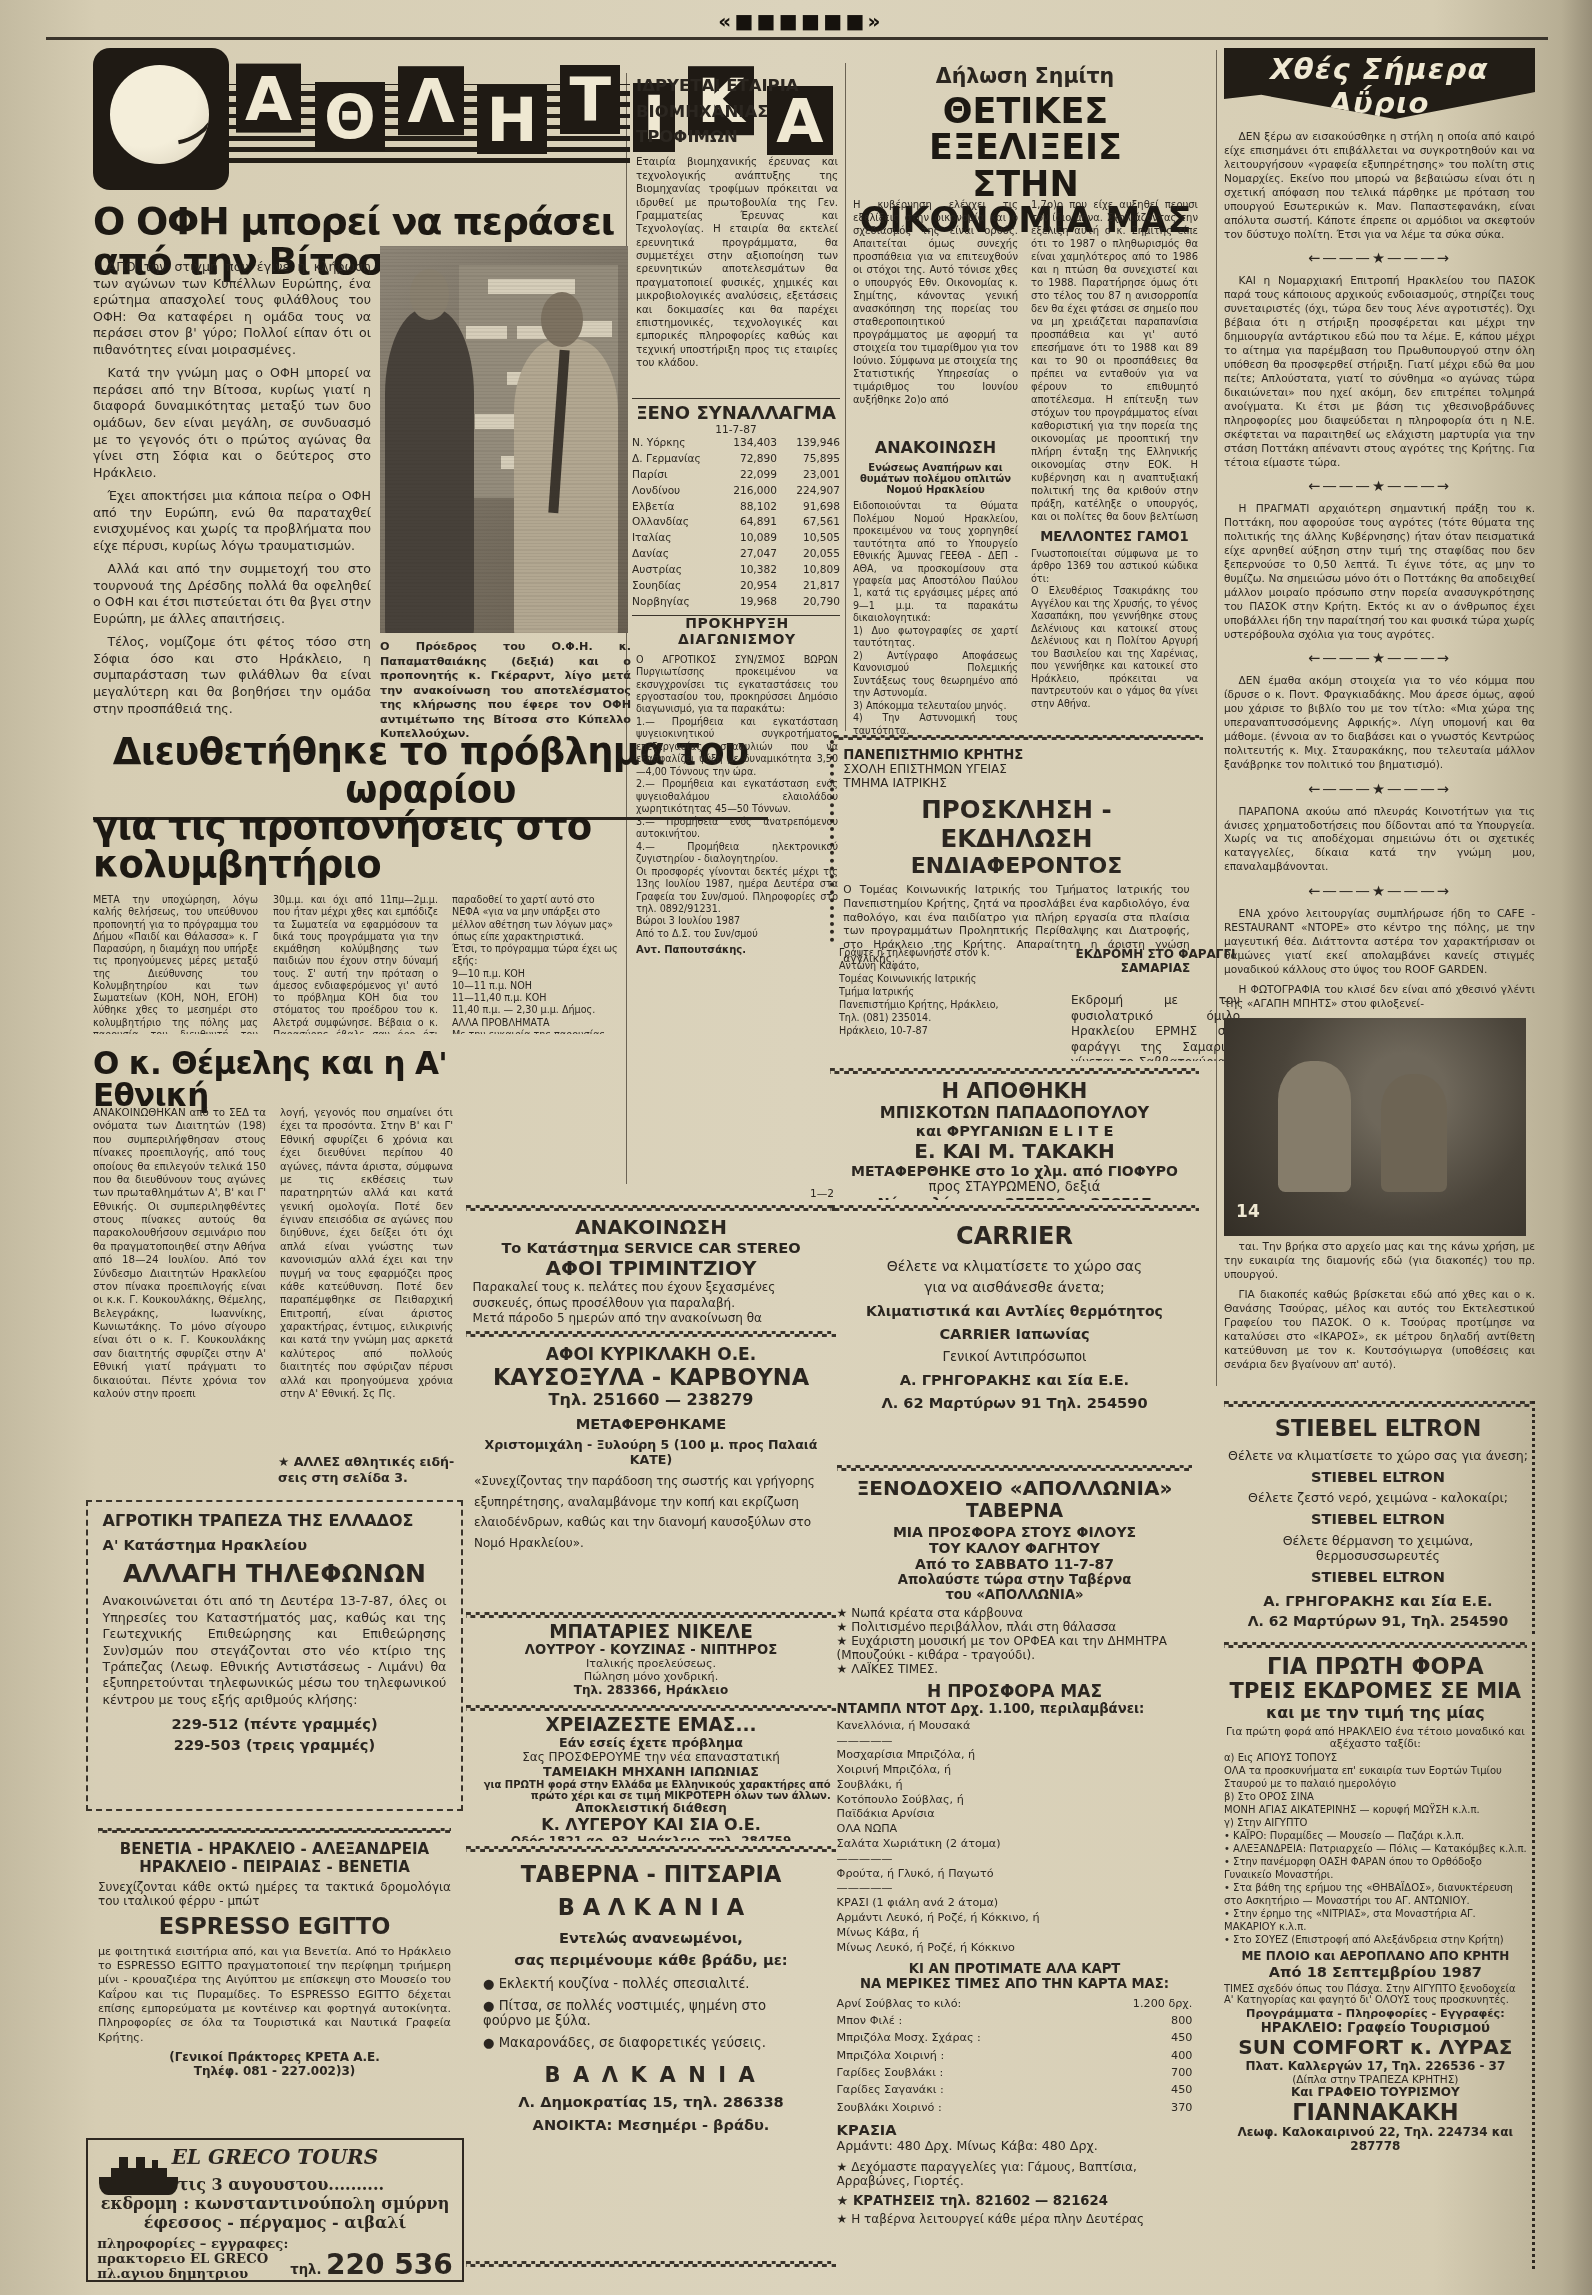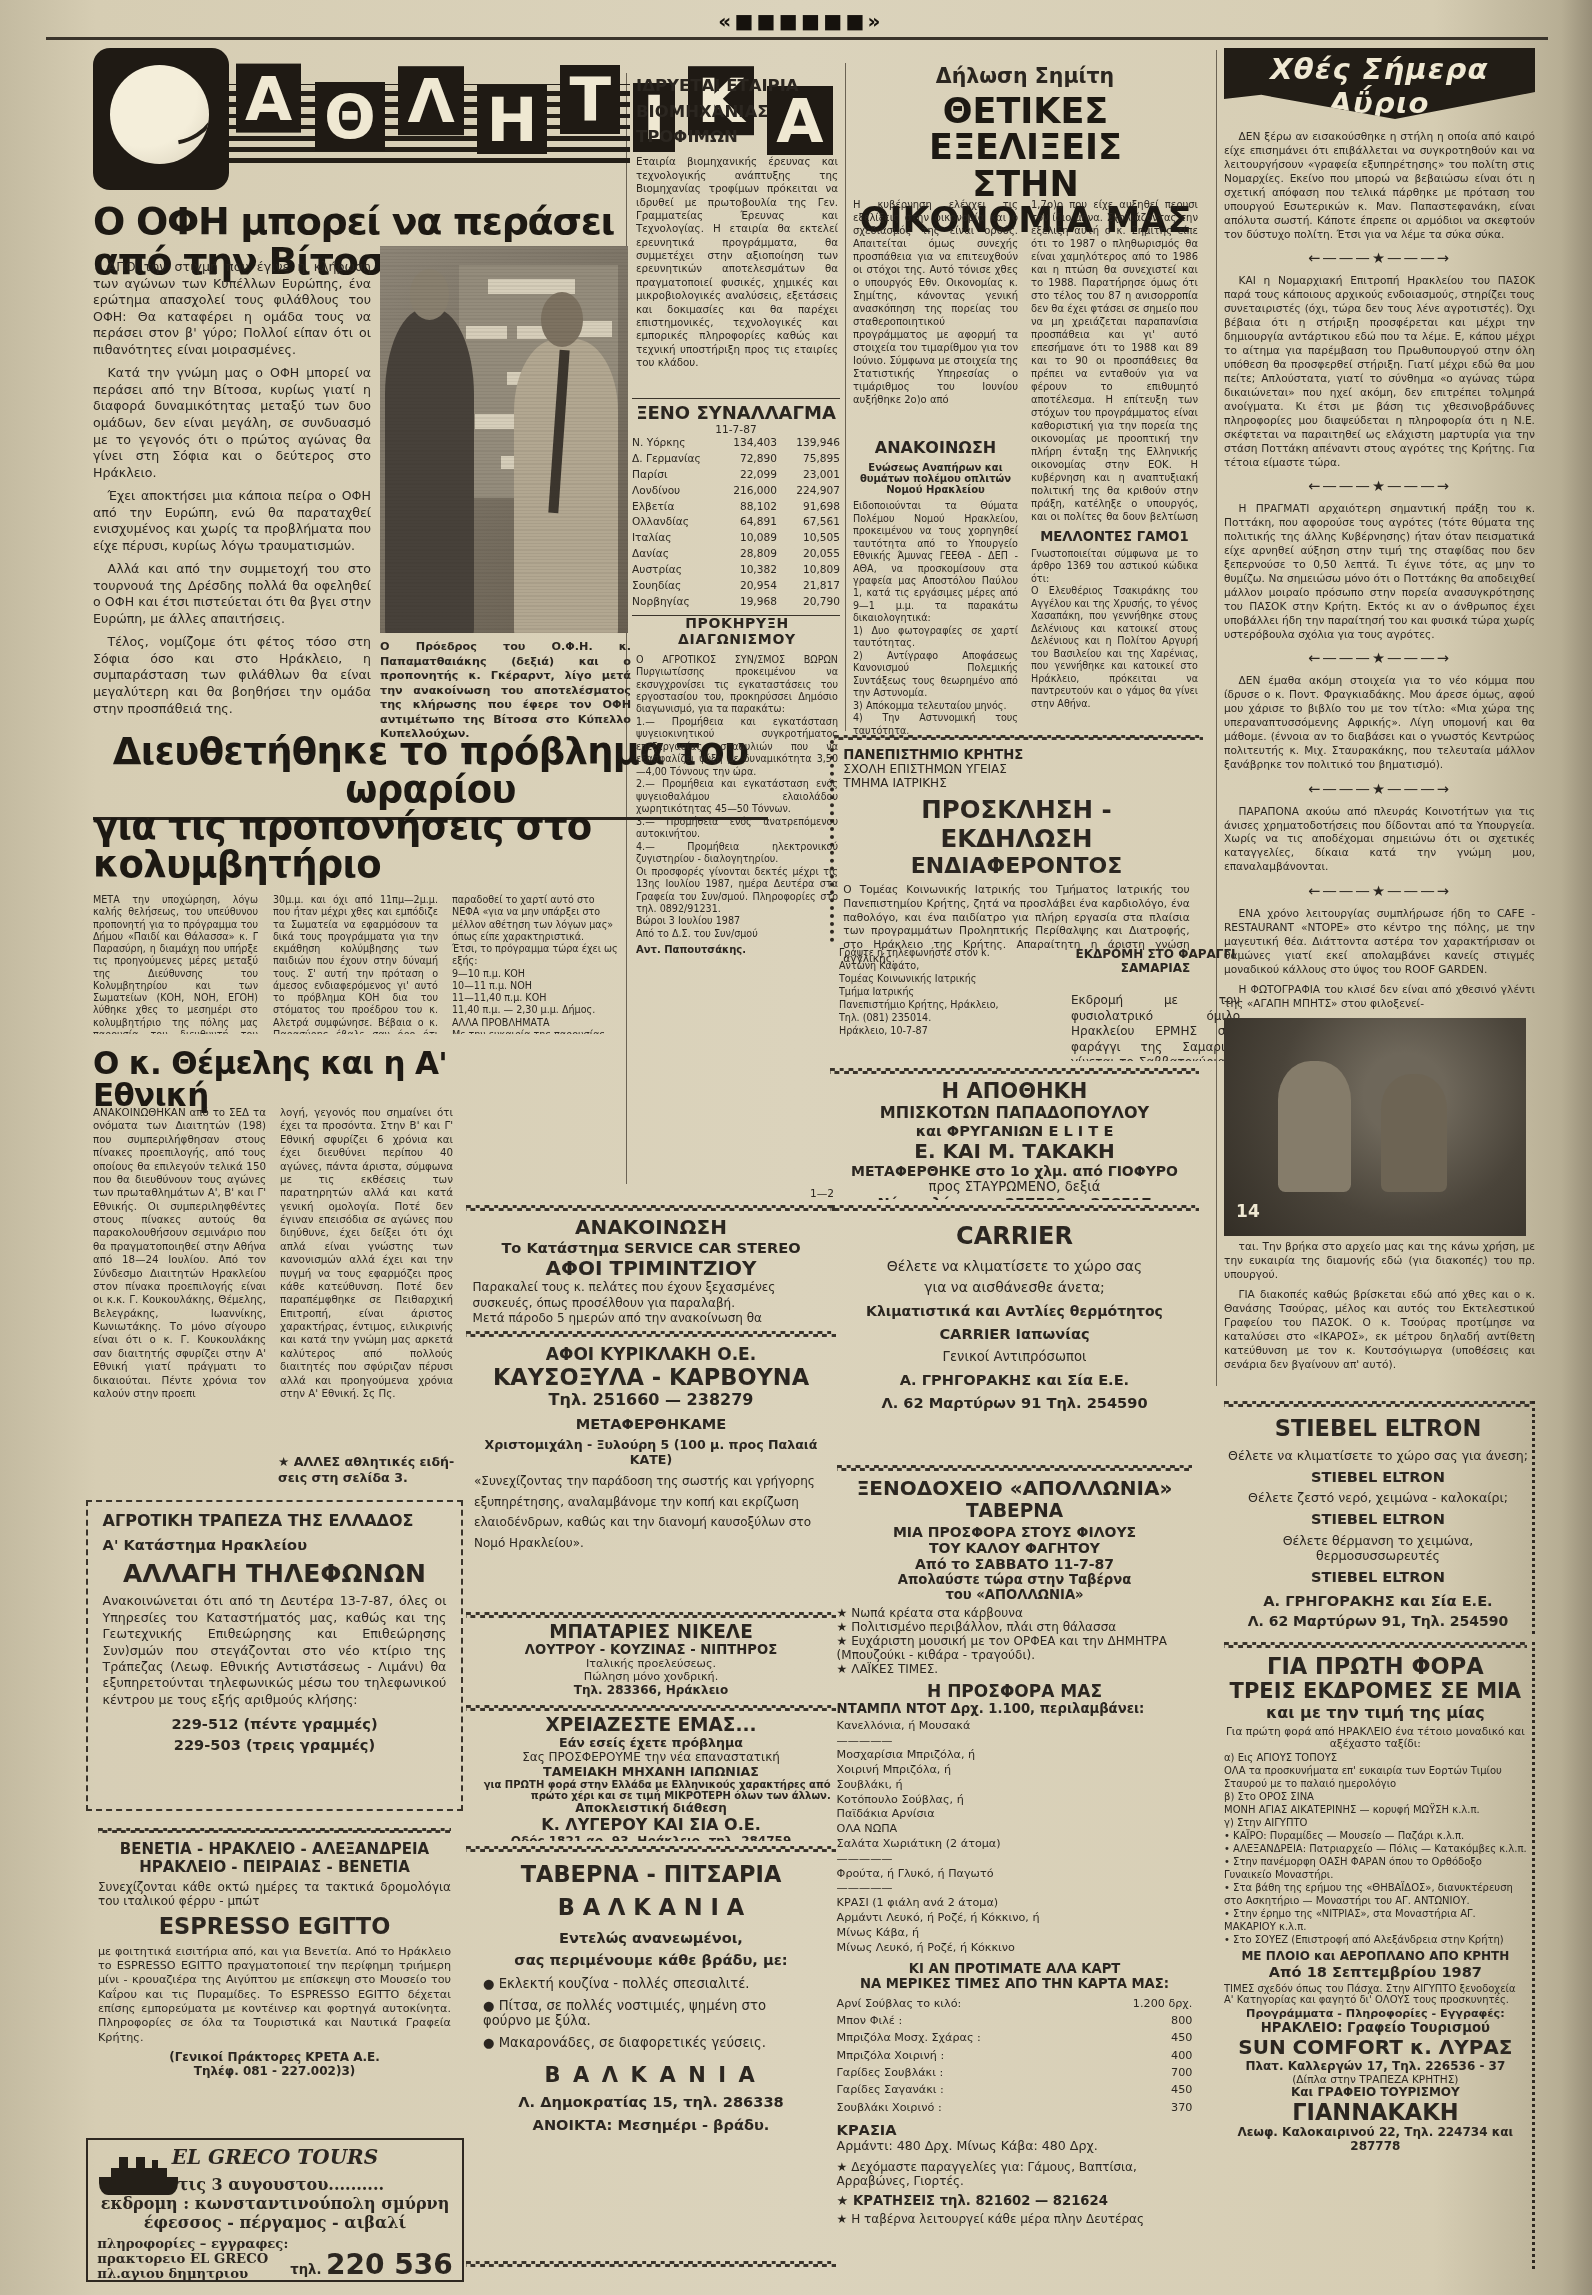--- a/index.html
+++ b/index.html
@@ -194,21 +194,21 @@
           <span>64,891</span>
           <span>67,561</span>
         </div>
       <div class="fxrow">
           <span>Ιταλίας</span>
           <span>10,089</span>
           <span>10,505</span>
         </div>
       <div class="fxrow">
           <span>Δανίας</span>
-          <span>28,809</span>
+          <span>27,047</span>
           <span>20,055</span>
         </div>
       <div class="fxrow">
           <span>Αυστρίας</span>
           <span>10,382</span>
           <span>10,809</span>
         </div>
       <div class="fxrow">
           <span>Σουηδίας</span>
           <span>20,954</span>

